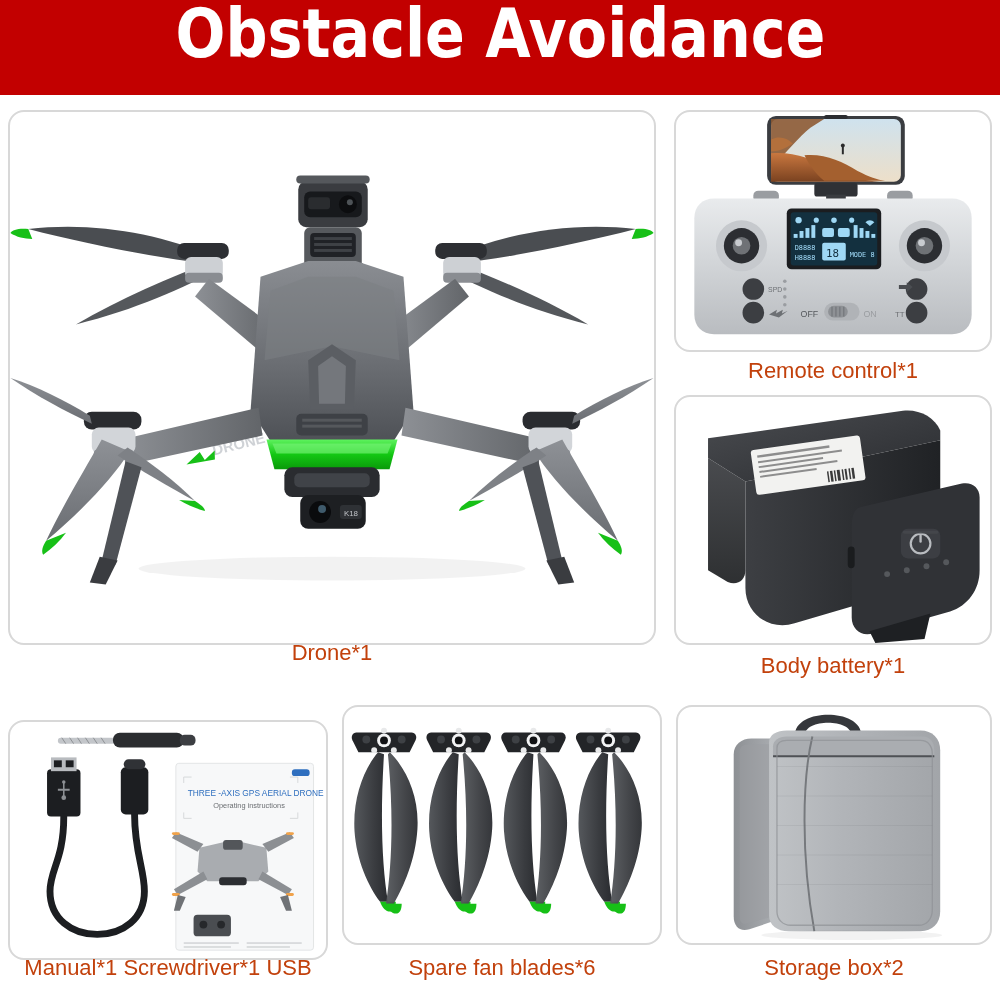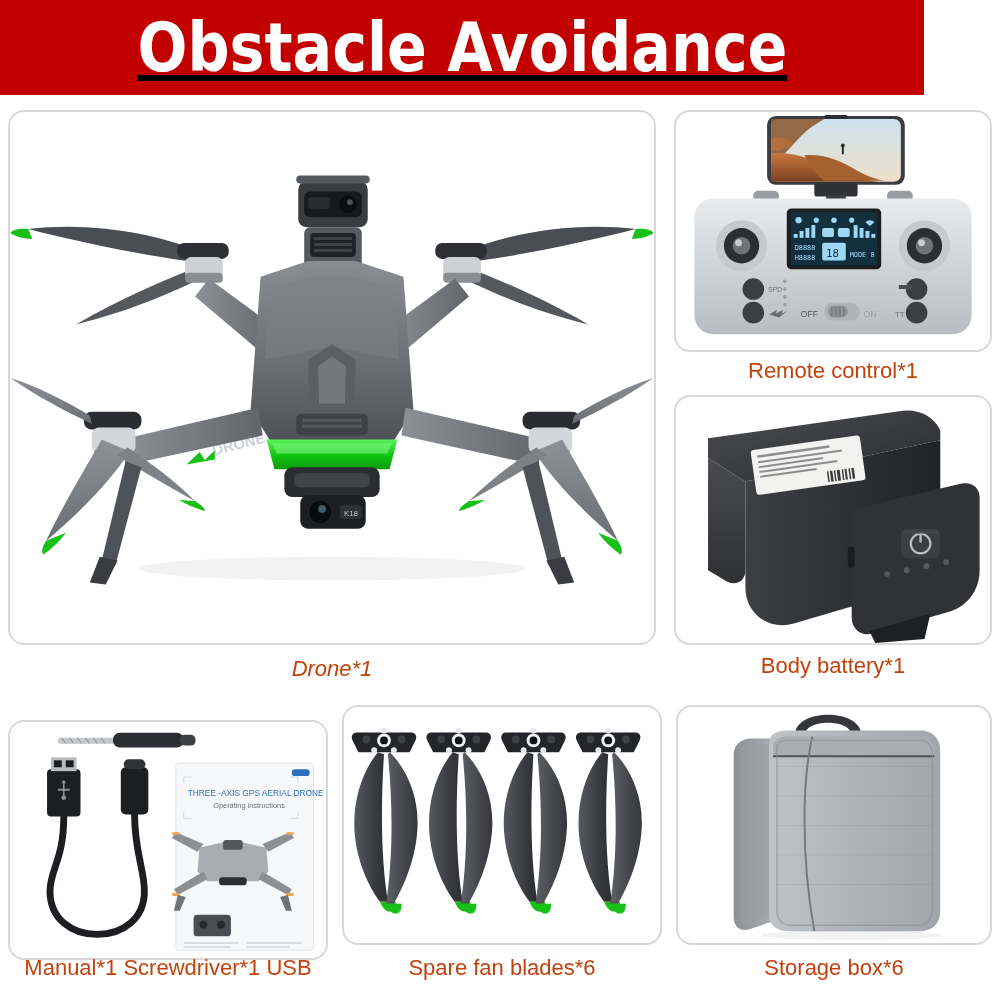--- a/index.html
+++ b/index.html
@@ -5,23 +5,23 @@
   html,body{margin:0;padding:0;}
   body{
     width:1000px;height:1000px;
     background:#ffffff;
     font-family:"Liberation Sans", sans-serif;
     overflow:hidden;
     position:relative;
   }
   
   .header{
-    position:absolute;left:0;top:0;width:924px;height:95px;
+    position:absolute;left:0;top:0;width:1000px;height:95px;
     background:#c20000;
-    display:flex;align-items:center;justify-content:center;text-decoration:underline;
+    display:flex;justify-content:center;
   }
   .header-title{
     color:#ffffff;
     font-size:68px;
     font-weight:bold;
     letter-spacing:0px;
     line-height:1;
     font-family:"DejaVu Sans Condensed","Liberation Sans",sans-serif;
     transform:scaleX(.96);
   }
@@ -38,21 +38,21 @@
   .caption{
     position:absolute;
     color:#c2410c;
     font-size:22px;
     text-align:center;
     white-space:nowrap;
     font-family:"Liberation Sans",sans-serif;
   }
   
   #p-drone   {left:8px;  top:110px; width:648px; height:535px;}
-  #c-drone   {left:8px;  top:656px; width:648px;font-style:italic;}
+  #c-drone   {left:8px;  top:640px; width:648px;}
   #p-remote  {left:674px;top:110px; width:318px; height:242px;}
   #c-remote  {left:674px;top:358px; width:318px;}
   #p-battery {left:674px;top:395px; width:318px; height:250px;}
   #c-battery {left:674px;top:653px; width:318px;}
   #p-access  {left:8px;  top:720px; width:320px; height:240px;}
   #c-access  {left:8px;  top:955px; width:320px;}
   #p-blades  {left:342px;top:705px; width:320px; height:240px;}
   #c-blades  {left:342px;top:955px; width:320px;}
   #p-box     {left:676px;top:705px; width:316px; height:240px;}
   #c-box     {left:676px;top:955px; width:316px;}
@@ -545,13 +545,13 @@
       <g opacity="0.10">
         <rect x="100" y="60" width="158" height="1" fill="#5a5d61"></rect>
         <rect x="100" y="90" width="158" height="1" fill="#5a5d61"></rect>
         <rect x="100" y="120" width="158" height="1" fill="#5a5d61"></rect>
         <rect x="100" y="150" width="158" height="1" fill="#5a5d61"></rect>
         <rect x="100" y="180" width="158" height="1" fill="#5a5d61"></rect>
       </g>
     </svg>
   </div>
 </div>
-<div class="caption" id="c-box">Storage box*6</div>
+<div class="caption" id="c-box">Storage box*2</div>
 
 </body></html>

